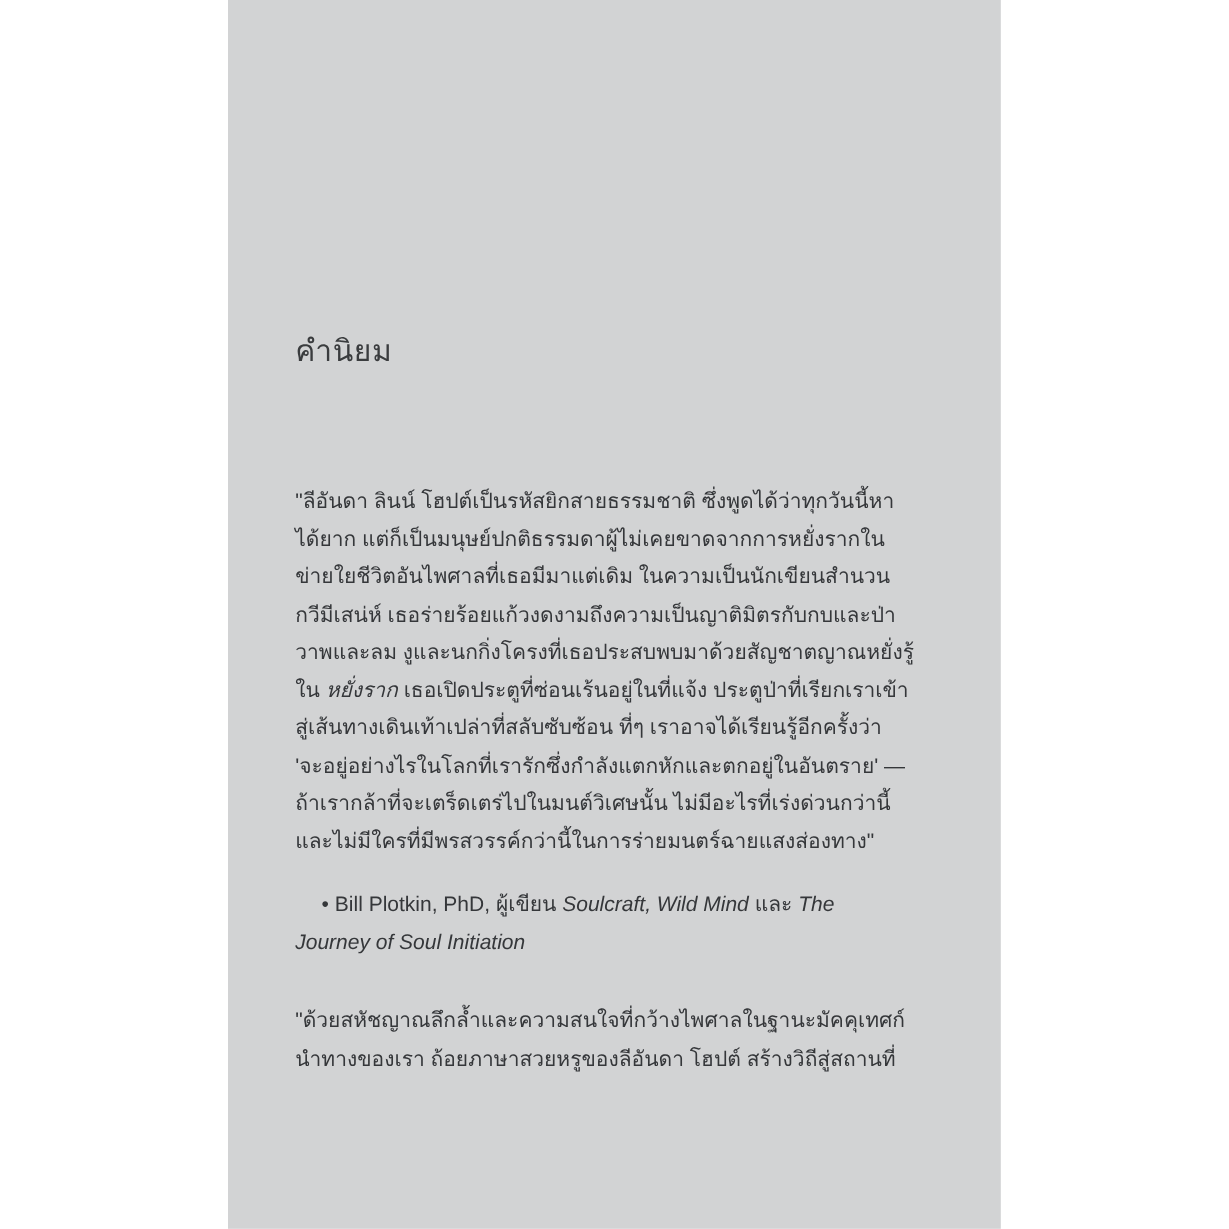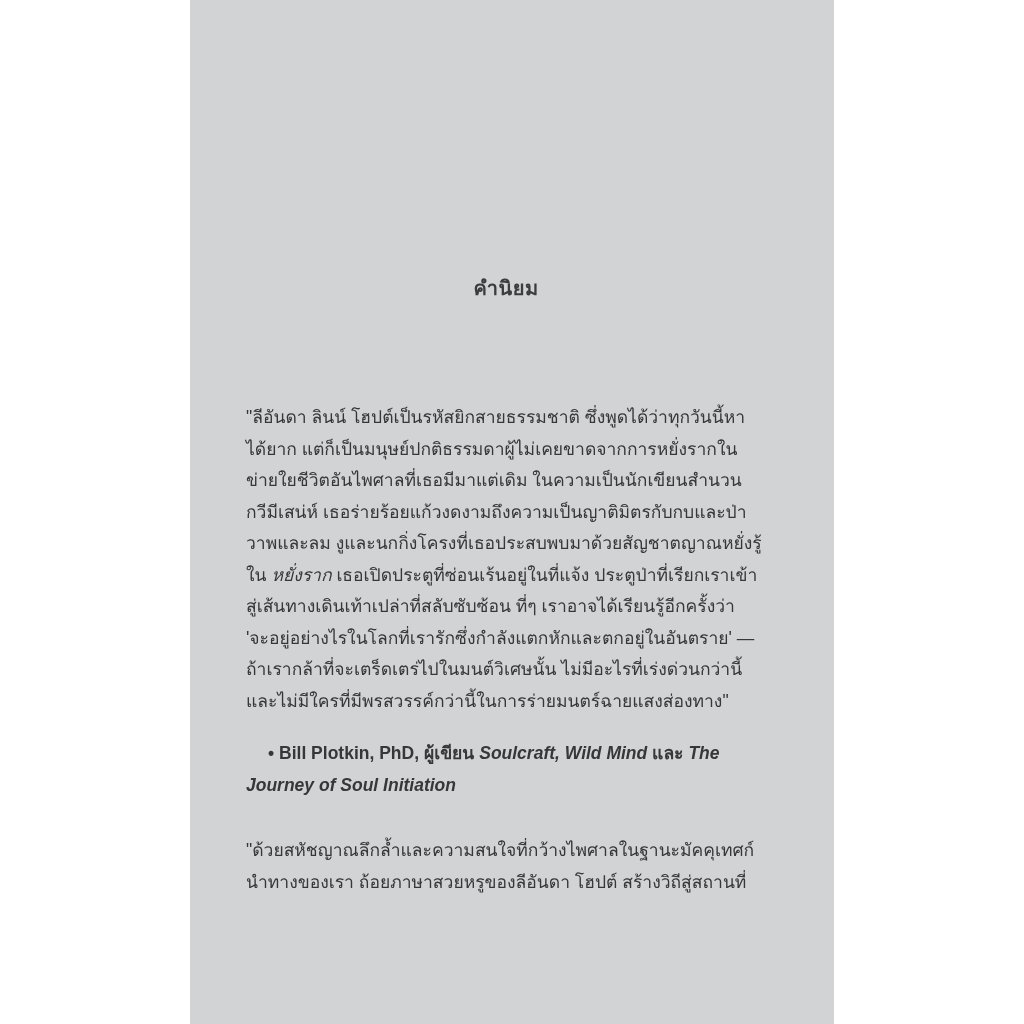--- a/index.html
+++ b/index.html
@@ -34,44 +34,41 @@
     left: 56px;
     top: 0;
     width: 520px;
     height: 1024px;
   }
   .chapter-title {
     position: absolute;
     top: 272px;
     left: 0;
     width: 520px;
-    text-align: center;
     font-family: "Liberation Serif", serif;
-    font-size: 20px;
+    font-size: 25px;
     color: #3a3c3e;
     letter-spacing: 0.5px;
-    font-weight: bold;
   }
   .body-block {
     position: absolute;
     left: 0;
     width: 516px;
     color: #35373a;
     font-family: "Liberation Sans", sans-serif;
     font-size: 17.5px;
     line-height: 31.5px;
     text-align: left;
   }
   #quote-1 { top: 402px; }
   #attribution-1 { top: 738px; }
   #quote-2 { top: 835px; }
   .indent {
     display: block;
     text-indent: 22px;
-    font-weight: bold;
   }
   .italic {
     font-style: italic;
   }
 </style>
 </head>
 <body>
 
 <div class="page-frame">
   <div class="page">

